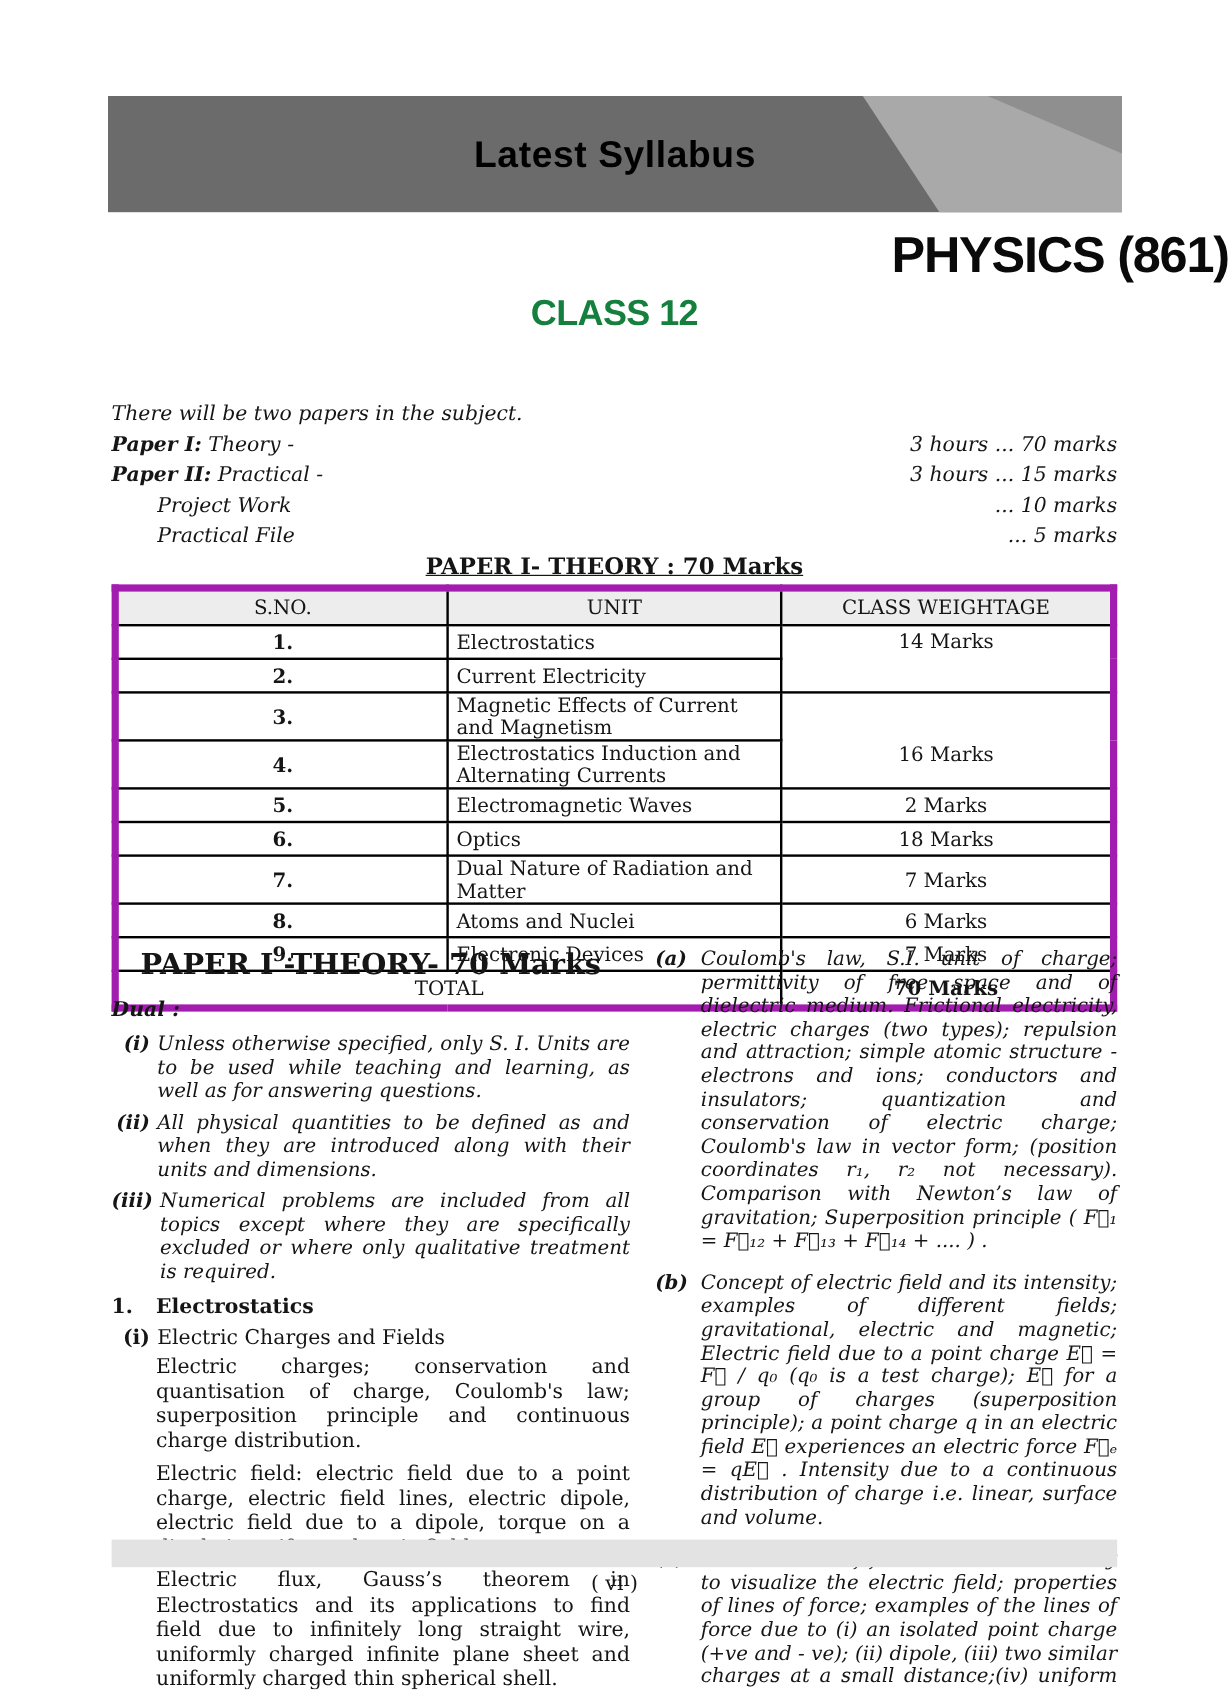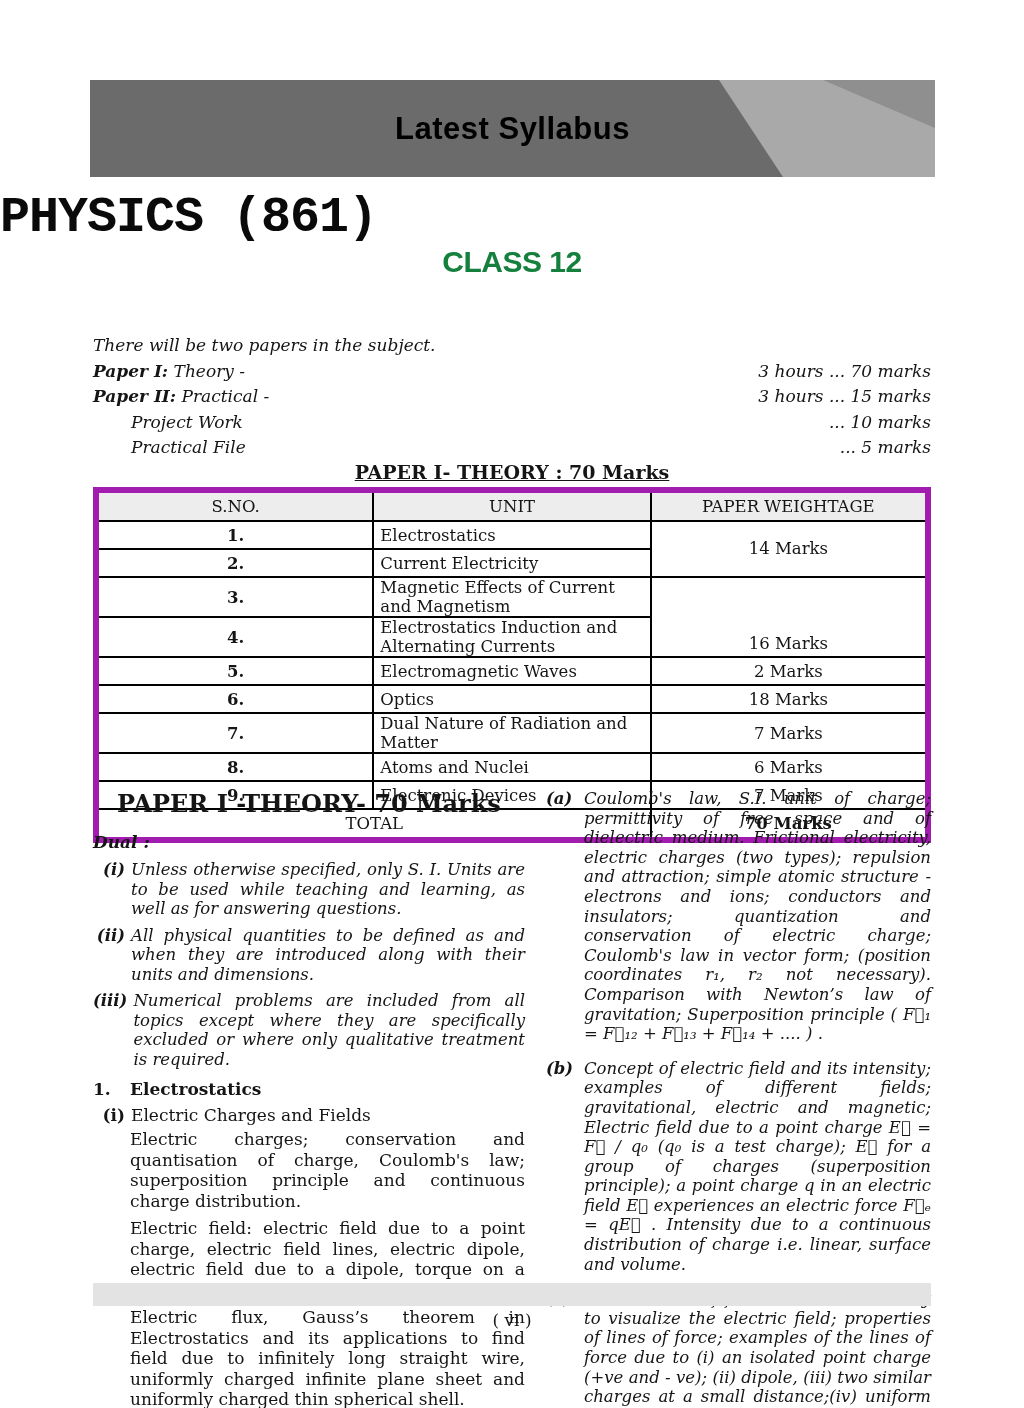--- a/index.html
+++ b/index.html
@@ -16,23 +16,23 @@
   .banner svg{position:absolute;left:0;top:0;width:100%;height:100%;}
   .banner-title{
     position:absolute;left:0;top:0;width:100%;height:100%;
     display:flex;align-items:center;justify-content:center;
     font-family:"Liberation Sans","DejaVu Sans",sans-serif;
     font-weight:bold;font-size:31px;color:#000000;letter-spacing:.5px;
   }
   
   .doc-title{
     position:absolute;left:0;top:189px;width:100%;
-    text-align:left;
-    font-family:Liberation Mono, monospace;
-    font-weight:bold;font-size:50px;letter-spacing:-1px;color:#0a0a0a;
+    text-align:right;
+    font-family:Liberation Sans, sans-serif;
+    font-weight:bold;font-size:42px;letter-spacing:-1px;color:#0a0a0a;
   }
   .doc-subtitle{
     position:absolute;left:0;top:245px;width:100%;
     text-align:center;
     font-family:"Liberation Sans","DejaVu Sans",sans-serif;
     font-weight:bold;font-size:30px;letter-spacing:-.5px;color:#15803d;
   }
   
   .intro{position:absolute;left:93px;top:333px;width:838px;font-style:italic;font-size:17px;}
   .intro-row{position:relative;line-height:25.5px;}
@@ -49,22 +49,22 @@
     border-collapse:collapse;table-layout:fixed;
     font-size:16.5px;
   }
   table.wt th,table.wt td{border:2px solid #000;padding:0 6px;}
   table.wt{border:6px solid #a21caf;}
   table.wt th{background:#ededed;font-weight:normal;height:27px;text-align:center;}
   table.wt td{height:26px;}
   td.sno{text-align:center;font-weight:bold;width:77px;}
   td.unit{padding-left:14px;width:558px;}
   td.wtg{text-align:center;width:203px;}
-  td.wtg.vtop{vertical-align:top;padding-top:17px;}
-  td.wtg.vbottom{vertical-align:bottom;padding-bottom:3px;}
+  td.wtg.vtop{vertical-align:top;padding-top:3px;}
+  td.wtg.vbottom{vertical-align:bottom;padding-bottom:18px;}
   tr.total td{height:27px;}
   td.total-label{text-align:center;}
   td.total-value{text-align:center;font-weight:bold;}
   
   .columns{position:absolute;left:93px;top:789px;width:838px;display:flex;}
   .col-left{width:432px;}
   .col-gap{width:21px;}
   .col-right{width:385px;}
   .col-heading{text-align:center;font-weight:bold;font-size:24px;margin-bottom:14px;}
   .note-label{font-weight:bold;font-style:italic;font-size:17px;margin:4px 0 8px 0;}
@@ -120,21 +120,21 @@
       <span class="rgt">... 5 marks</span>
     </div>
   </div>
 
   <div class="table-title">PAPER I- THEORY : 70 Marks</div>
   <table class="wt">
     <thead>
       <tr>
         <th>S.NO.</th>
         <th>UNIT</th>
-        <th>PAPER WEIGHTAGE</th>
+        <th>CLASS WEIGHTAGE</th>
       </tr>
     </thead>
     <tbody>
       <tr>
         <td class="sno">1.</td>
         <td class="unit">Electrostatics</td>
         <td class="wtg vtop" rowspan="2">14 Marks</td>
       </tr>
       <tr>
         <td class="sno">2.</td>

